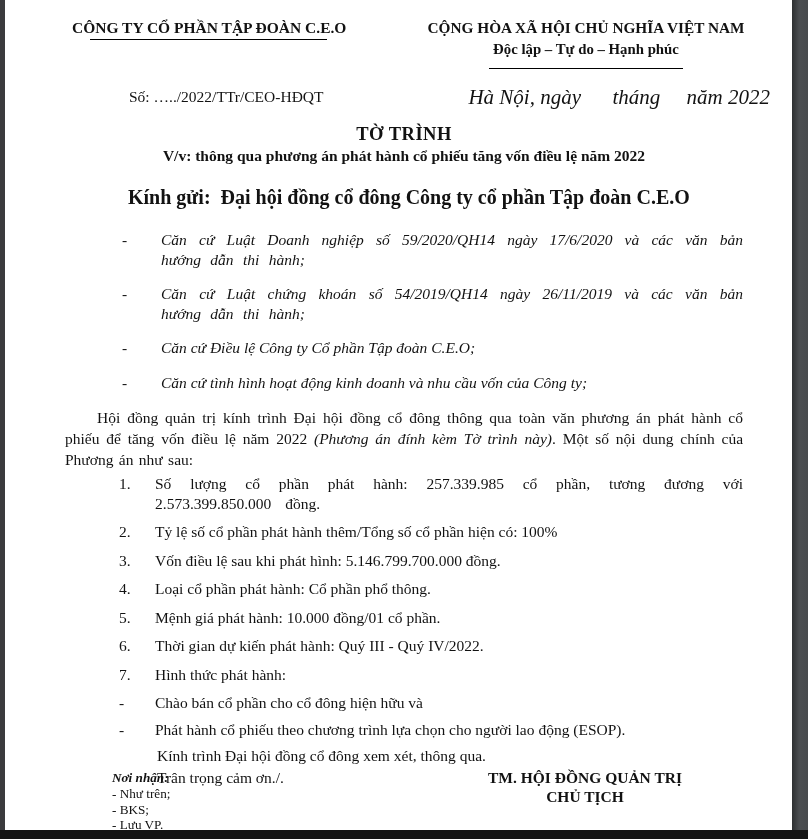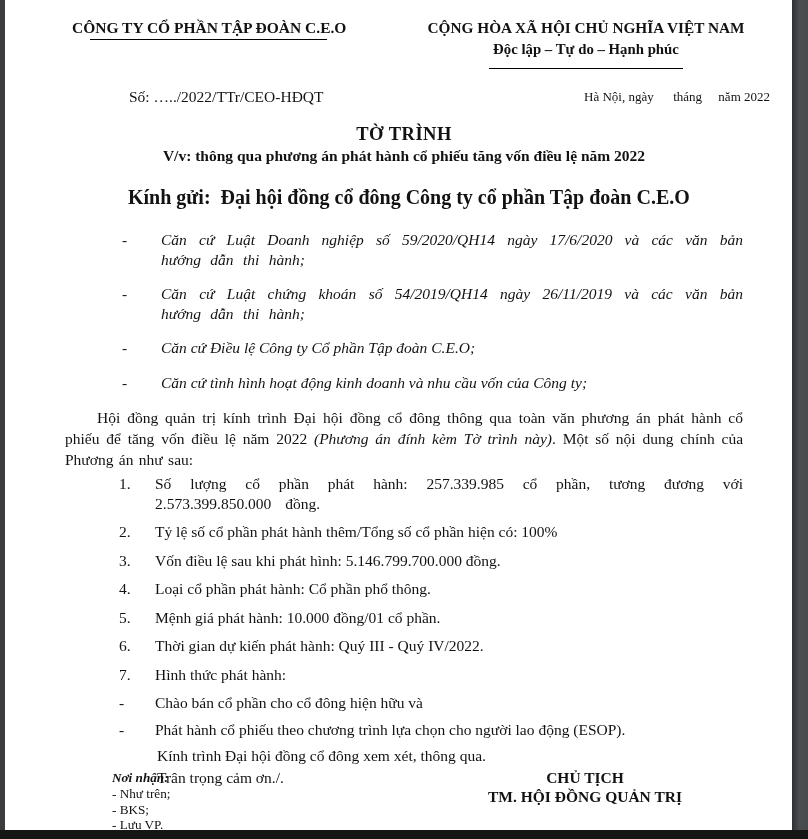--- a/index.html
+++ b/index.html
@@ -31,21 +31,21 @@
   .company-underline { width: 237px; height: 0; border-top: 1.7px solid #000; margin: 1px 0 0 25px; }
   .hdr-right { flex: 1; text-align: center; }
   .national { font-weight: bold; font-size: 15.3px; line-height: 20px; white-space: nowrap; }
   .motto-wrap { margin-top: 2px; }
   .motto { display: inline-block; font-weight: bold; font-size: 14.8px; line-height: 18px;
            border-bottom: 1.7px solid #000; padding: 0 4px 10px; white-space: nowrap; }
 
   .hdr2 { display: flex; margin-right: -34px; margin-top: 18px; }
   .hdr2-left { width: 330px; flex: 0 0 330px; }
   .doc-number { margin-left: 64px; font-size: 15.5px; line-height: 20px; white-space: nowrap; }
-  .place-date { flex: 1; text-align: right; font-size: 13px; line-height: 20px;
+  .place-date { flex: 1; text-align: right; font-style: italic; font-size: 21px; line-height: 20px;
                 white-space: pre; padding-right: 7px; }
 
   
   .title { text-align: center; font-weight: bold; font-size: 18.5px; line-height: 22px; margin-top: 16px; letter-spacing: .5px; }
   .subtitle { text-align: center; font-weight: bold; font-size: 15.5px; line-height: 21px; }
   .salutation { margin-top: 21px; margin-left: 63px; font-weight: bold; font-size: 20px; line-height: 20px; white-space: pre-wrap; }
 
   
   .whereas { margin-top: 23px; }
   .witem { display: flex; font-style: italic; font-size: 15.5px; line-height: 19.5px; margin-bottom: 15px; }
@@ -167,21 +167,21 @@
   <div class="closing-thanks">Trân trọng cảm ơn./.</div>
 
   <div class="footer-left">
     <div class="recip-label">Nơi nhận:</div>
     <div class="recip">- Như trên;</div>
     <div class="recip">- BKS;</div>
     <div class="recip">- Lưu VP.</div>
   </div>
 
   <div class="sign-block">
+    <div>TM. HỘI ĐỒNG QUẢN TRỊ</div>
     <div>CHỦ TỊCH</div>
-    <div>TM. HỘI ĐỒNG QUẢN TRỊ</div>
   </div>
 
 </div>
 
 <div class="edge-left"></div>
 <div class="edge-right"></div>
 <div class="edge-bottom"></div>
 
 </body></html>

